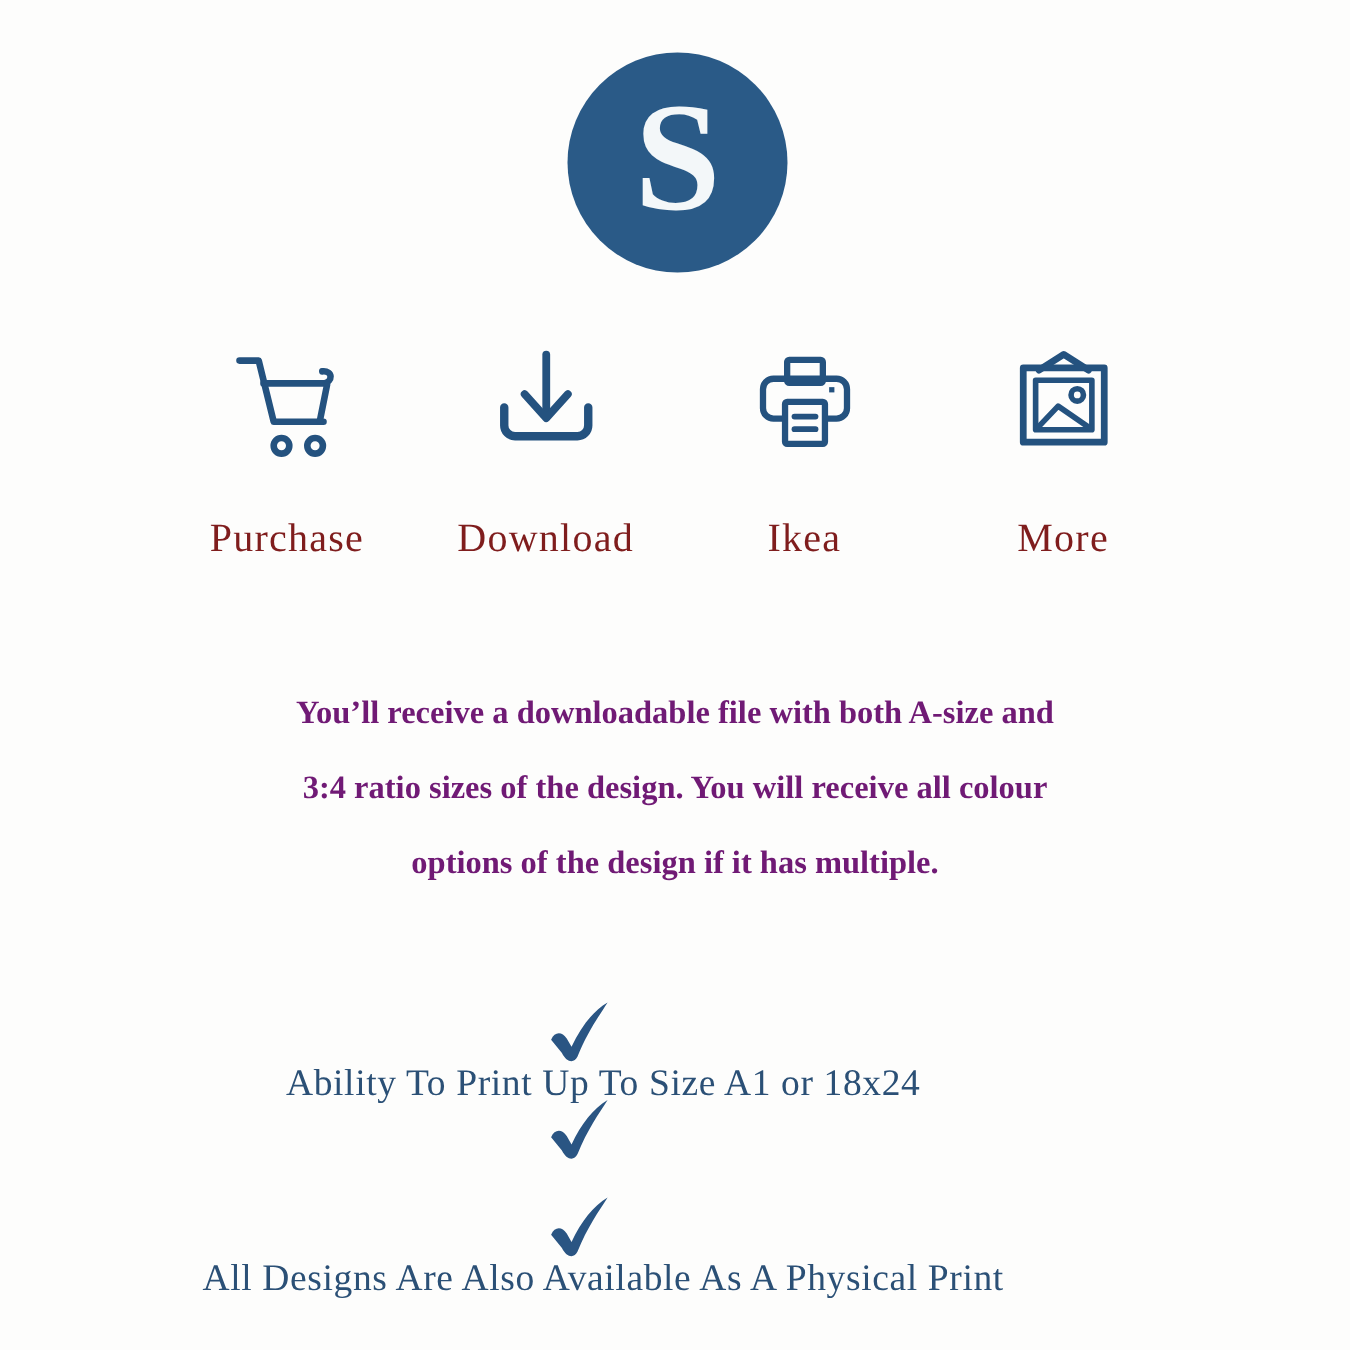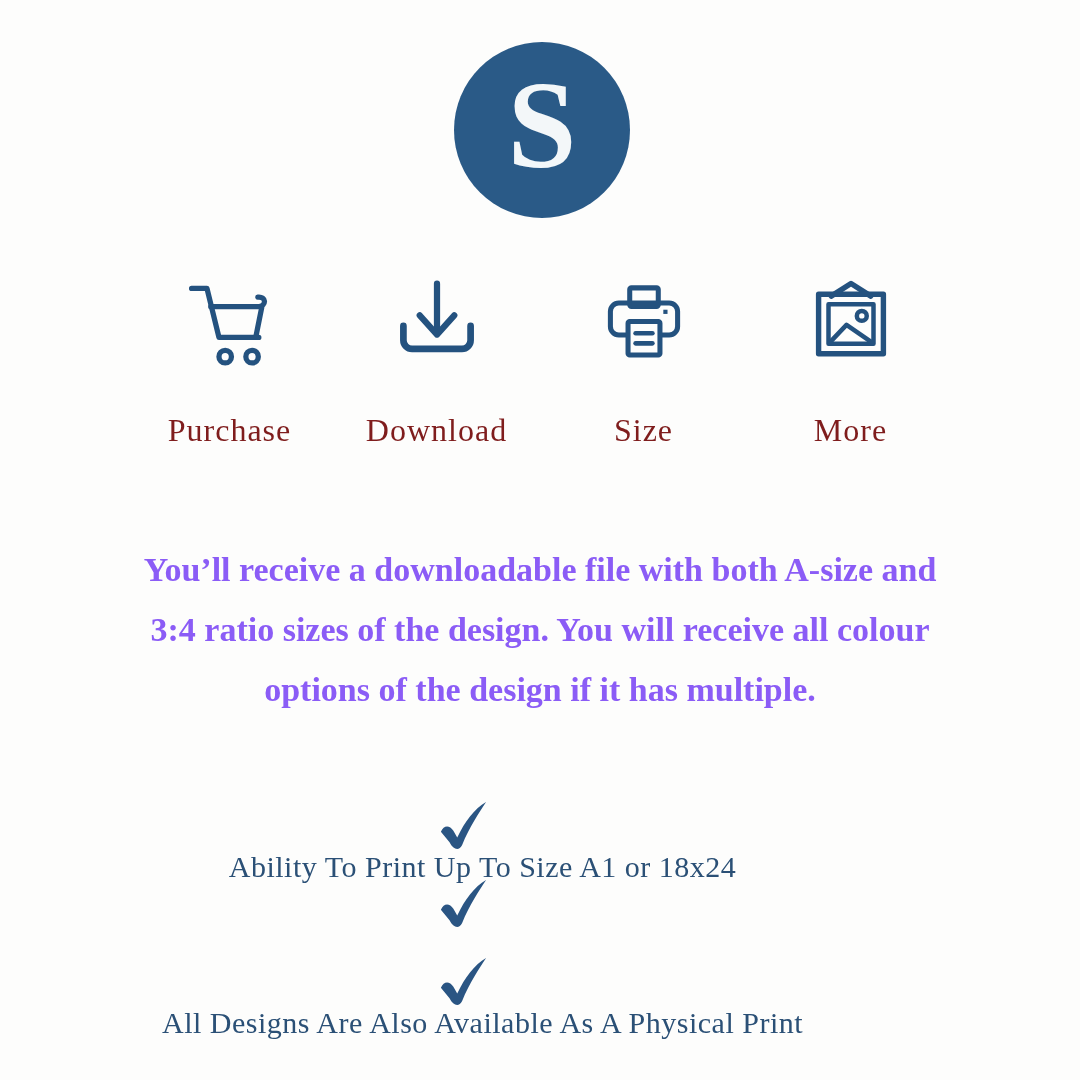--- a/index.html
+++ b/index.html
@@ -56,23 +56,23 @@
     letter-spacing: 1px;
     white-space: nowrap;
   }
 
   
   .description {
     position: absolute;
     left: 0; top: 540px;
     width: 1080px;
     text-align: center;
-    color: #8b5cf6;
+    color: #701a75;
     font-weight: bold;
-    font-size: 34px;
+    font-size: 26px;
     line-height: 60px;
   }
   .description .desc-line { white-space: nowrap; }
 
   
   .checklist {
     position: absolute;
     left: 162px; top: 800px;
     list-style: none; margin: 0; padding: 0;
   }
@@ -129,21 +129,21 @@
       <div class="feature-iconbox">
         <svg width="84" height="84" viewBox="0 0 100 100" fill="none" stroke="#24527f" stroke-width="6" stroke-linecap="round" stroke-linejoin="round">
           <rect x="33" y="7" width="34" height="22" rx="2"></rect>
           <rect x="10" y="25" width="80" height="38" rx="10"></rect>
           <rect x="31" y="47" width="38" height="40" rx="2" fill="#fdfdfc"></rect>
           <path d="M40 61 H60" stroke-width="5.5"></path>
           <path d="M40 73 H60" stroke-width="5.5"></path>
           <rect x="73" y="33" width="5" height="5" fill="#24527f" stroke="none"></rect>
         </svg>
       </div>
-      <div class="feature-label">Size</div>
+      <div class="feature-label">Ikea</div>
     </div>
 
     <div class="feature">
       <div class="feature-iconbox">
         <svg width="90" height="90" viewBox="0 0 100 100" fill="none" stroke="#24527f" stroke-width="6" stroke-linecap="round" stroke-linejoin="round">
           <path d="M28 19 L50 5 L72 19"></path>
           <rect x="14" y="17" width="72" height="66"></rect>
           <rect x="25" y="28" width="50" height="44" stroke-width="5"></rect>
           <circle cx="62" cy="41" r="5.5" stroke-width="5"></circle>
           <path d="M26 71 L45 51 L74 71" stroke-width="5"></path>

